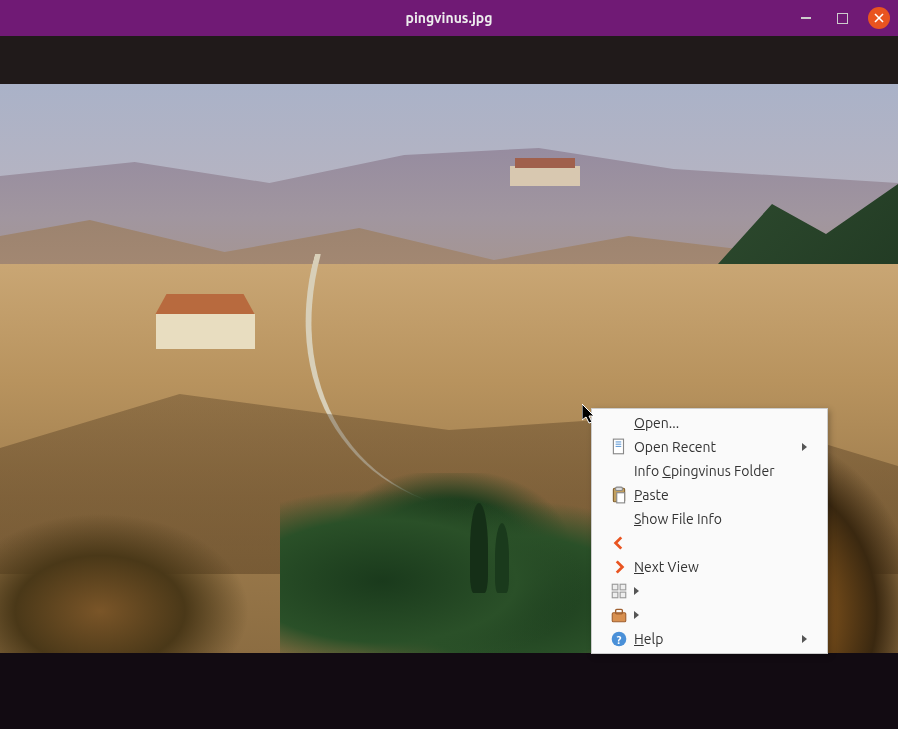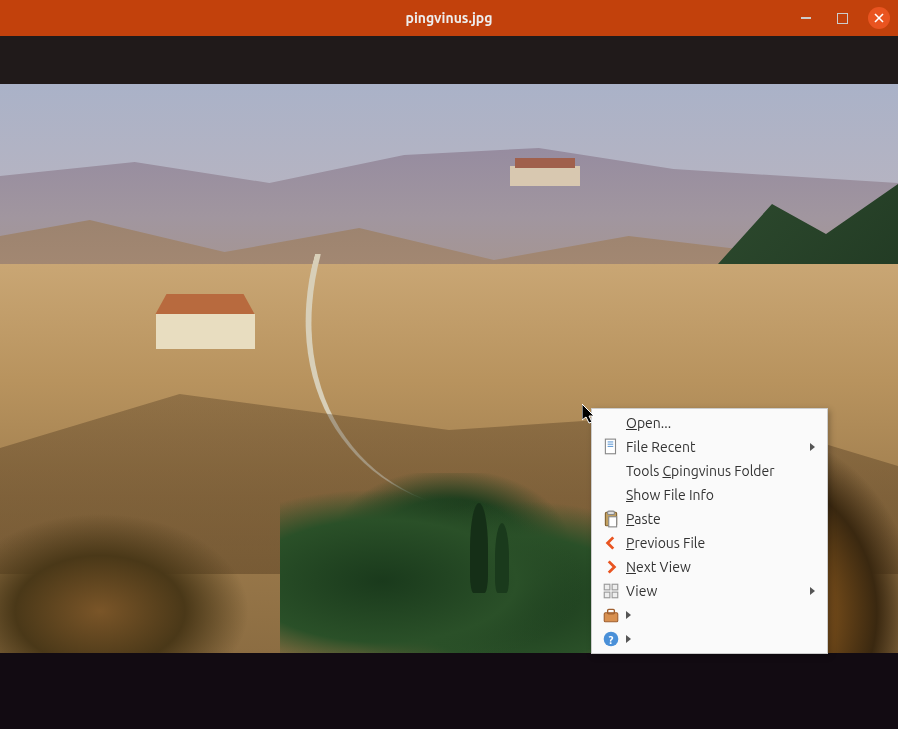--- a/index.html
+++ b/index.html
@@ -7,21 +7,21 @@
       width: 898px;
       height: 729px;
       background: #120b12;
       font-family: Ubuntu, "Segoe UI", sans-serif;
       font-size: 14px;
       overflow: hidden;
       position: relative;
     }
     .titlebar {
       height: 36px;
-      background: #c2410c;
+      background: #701a75;
       display: flex;
       align-items: center;
       justify-content: center;
       position: relative;
     }
     .titlebar-title {
       color: #eee;
       font-weight: bold;
       font-size: 14px;
     }
@@ -165,21 +165,21 @@
       background: #120b12;
     }
     .context-menu {
       position: absolute;
       top: 408px;
       left: 591px;
       width: 237px;
       background: #fafafa;
       border: 1px solid #ccc;
       box-shadow: 2px 2px 6px rgba(0,0,0,0.25);
-      padding: 2px 4px;
+      padding: 2px 12px;
     }
     .menu-item {
       display: flex;
       align-items: center;
       height: 24px;
       padding: 0 8px 0 6px;
       cursor: pointer;
       color: #333;
     }
     .menu-icon {
@@ -262,85 +262,84 @@
   </div>
   <div class="menu-item">
     <span class="menu-icon">
       <svg viewBox="0 0 16 16">
           <rect x="3" y="1" width="9" height="13" fill="#fff" stroke="#888"></rect>
           <rect x="5" y="3" width="5" height="1" fill="#6aa0d8"></rect>
           <rect x="5" y="5" width="5" height="1" fill="#6aa0d8"></rect>
           <rect x="5" y="7" width="5" height="1" fill="#6aa0d8"></rect>
         </svg>
     </span>
-    <span class="menu-label">File Recent</span>
+    <span class="menu-label">Open Recent</span>
     <span class="submenu-arrow"></span>
   </div>
   <div class="menu-item">
     <span class="menu-icon"></span>
-    <span class="menu-label"><span>Tools </span><span class="ul">C</span><span>pingvinus Folder</span></span>
-  </div>
-  <div class="menu-item">
-    <span class="menu-icon"></span>
-    <span class="menu-label"><span class="ul">S</span><span>how File Info</span></span>
+    <span class="menu-label"><span>Info </span><span class="ul">C</span><span>pingvinus Folder</span></span>
   </div>
   <div class="menu-item">
     <span class="menu-icon">
       <svg viewBox="0 0 16 16">
           <rect x="3" y="2" width="10" height="12" rx="1" fill="#c2a060" stroke="#806030"></rect>
           <rect x="5" y="1" width="6" height="3" rx="1" fill="#ddd" stroke="#888"></rect>
           <rect x="6" y="6" width="7" height="9" fill="#fff" stroke="#888"></rect>
         </svg>
     </span>
     <span class="menu-label"><span class="ul">P</span><span>aste</span></span>
   </div>
   <div class="menu-item">
+    <span class="menu-icon"></span>
+    <span class="menu-label"><span class="ul">S</span><span>how File Info</span></span>
+  </div>
+  <div class="menu-item">
     <span class="menu-icon">
       <svg viewBox="0 0 16 16">
           <polyline points="10,3 5,8 10,13" fill="none" stroke="#e95420" stroke-width="2.5"></polyline>
         </svg>
     </span>
-    <span class="menu-label"><span class="ul">P</span><span>revious File</span></span>
   </div>
   <div class="menu-item">
     <span class="menu-icon">
       <svg viewBox="0 0 16 16">
           <polyline points="6,3 11,8 6,13" fill="none" stroke="#e95420" stroke-width="2.5"></polyline>
         </svg>
     </span>
     <span class="menu-label"><span class="ul">N</span><span>ext View</span></span>
   </div>
   <div class="menu-item">
     <span class="menu-icon">
       <svg viewBox="0 0 16 16">
           <rect x="2" y="2" width="5" height="5" fill="#eee" stroke="#999"></rect>
           <rect x="9" y="2" width="5" height="5" fill="#eee" stroke="#999"></rect>
           <rect x="2" y="9" width="5" height="5" fill="#eee" stroke="#999"></rect>
           <rect x="9" y="9" width="5" height="5" fill="#eee" stroke="#999"></rect>
         </svg>
     </span>
-    <span class="menu-label">View</span>
     <span class="submenu-arrow"></span>
   </div>
   <div class="menu-item">
     <span class="menu-icon">
       <svg viewBox="0 0 16 16">
           <rect x="2" y="6" width="12" height="8" rx="1" fill="#d89050" stroke="#a06030"></rect>
           <rect x="5" y="3" width="6" height="4" rx="1" fill="none" stroke="#a06030" stroke-width="1.2"></rect>
         </svg>
     </span>
     <span class="submenu-arrow"></span>
   </div>
   <div class="menu-item">
     <span class="menu-icon">
       <svg viewBox="0 0 16 16">
           <circle cx="8" cy="8" r="6.5" fill="#4a90d8"></circle>
           <text x="8" y="12" text-anchor="middle" font-size="10" font-weight="bold" fill="#fff">?</text>
         </svg>
     </span>
+    <span class="menu-label"><span class="ul">H</span><span>elp</span></span>
     <span class="submenu-arrow"></span>
   </div>
 </div>
 
 <div class="cursor">
   <svg viewBox="0 0 16 22">
       <polygon points="0,0 0,16 4,13 7,19 10,18 7,12 12,12" fill="#000" stroke="#fff" stroke-width="1"></polygon>
     </svg>
 </div>
 

